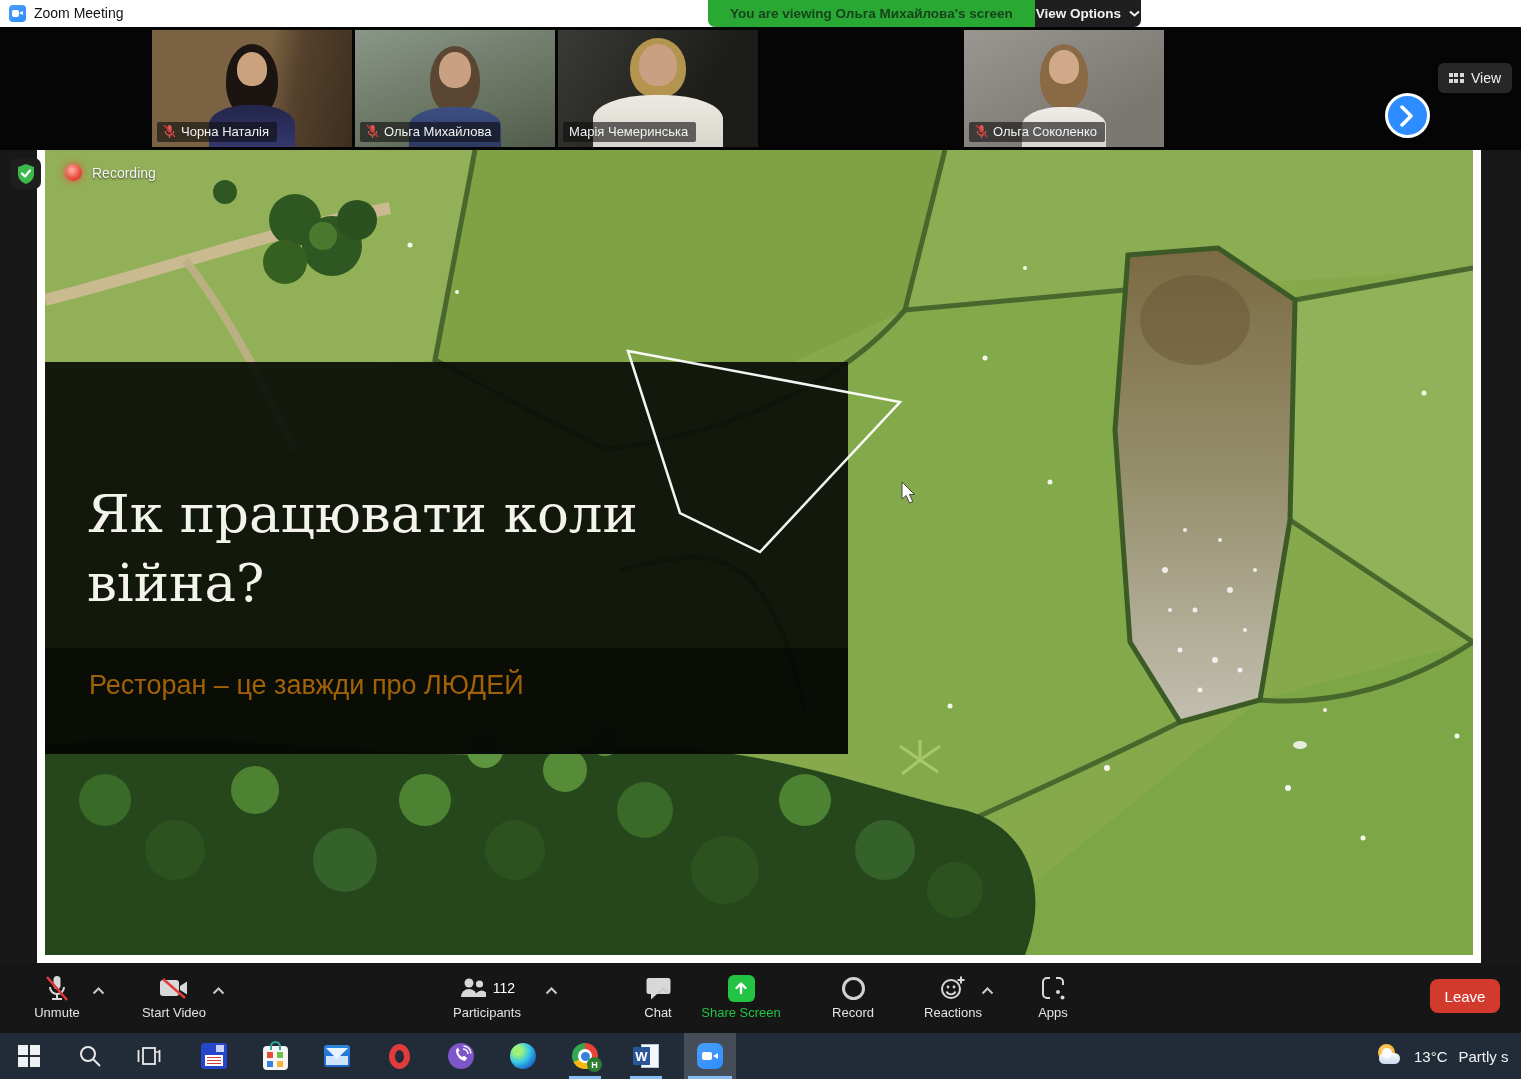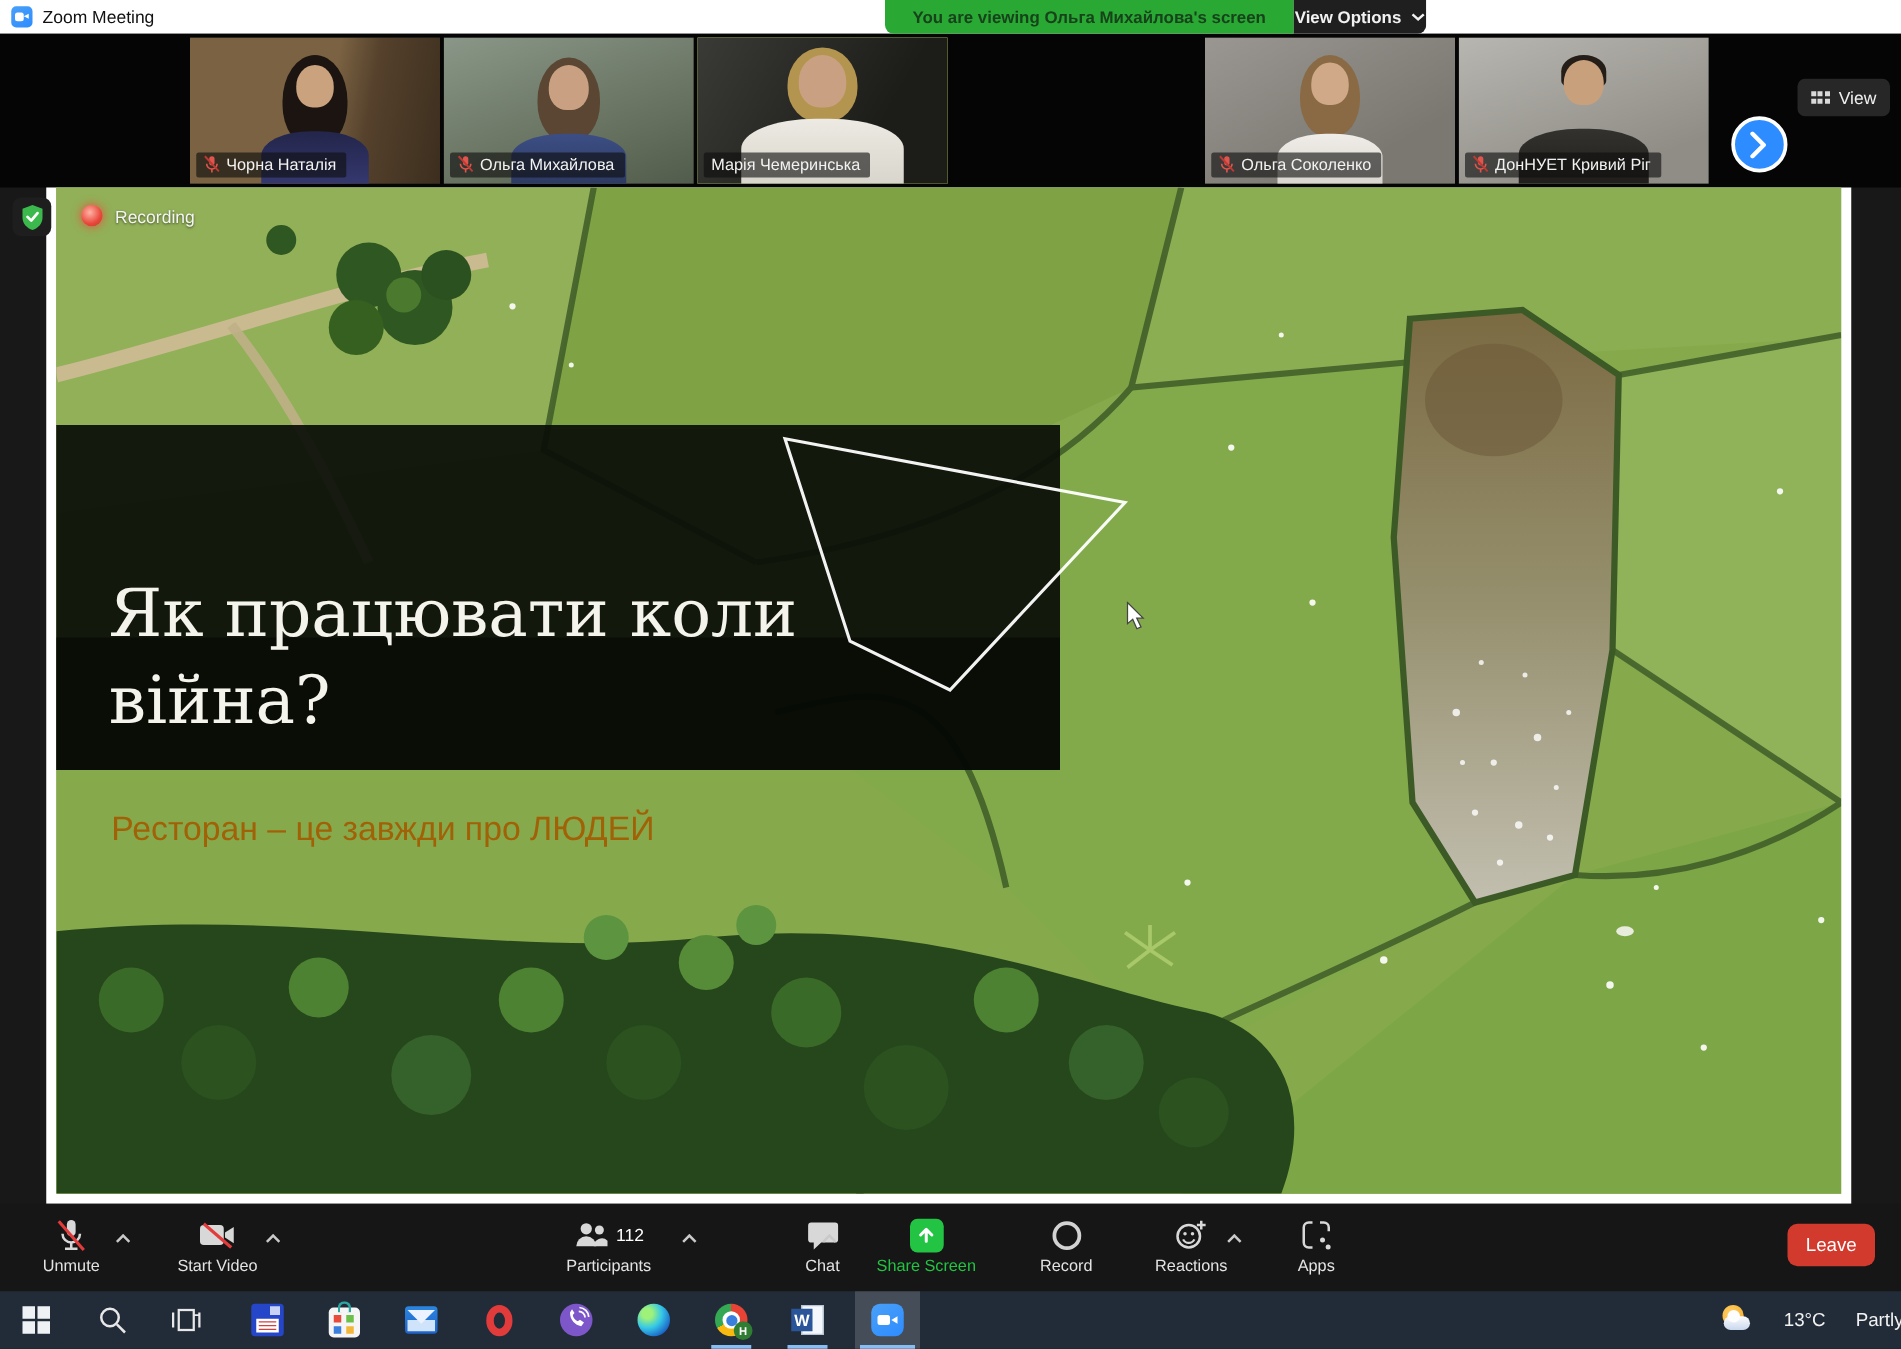--- a/index.html
+++ b/index.html
@@ -44,21 +44,21 @@
 
   .shield { position:absolute; left:10px; top:158px; width:31px; height:31px; background:#1e1e1e;
     border-radius:7px; display:flex; align-items:center; justify-content:center; z-index:40; }
 
   
   .shared { position:absolute; left:37px; top:150px; width:1444px; height:813px; background:#ffffff; padding:0 8px 8px 8px; }
   .mapbox { position:relative; width:1428px; height:805px; overflow:hidden; background:#86a94c; }
   .mapbox > svg { position:absolute; left:0; top:0; }
   .layer2 { z-index:5; pointer-events:none; }
 
-  .slideoverlay { position:absolute; left:-5px; top:190px; width:808px; height:276px;
+  .slideoverlay { position:absolute; left:-5px; top:212px; width:808px; height:392px;
     background:rgba(10,14,8,.93); z-index:3; }
   .slideoverlay .band { position:absolute; left:0; bottom:0; width:100%; height:106px; background:rgba(0,0,0,.45); }
   .slide-title { position:absolute; left:47px; top:118px; width:600px; color:#f4f3ec;
     font-family:"DejaVu Serif", serif; font-size:53px; line-height:1.3; }
   .slide-subtitle { position:absolute; left:49px; top:308px; color:#a16207; font-size:27px; }
 
   .recording { position:absolute; left:20px; top:14px; z-index:6; display:flex; align-items:center; gap:10px; }
   .recdot { width:17px; height:17px; border-radius:50%;
     background:radial-gradient(circle at 40% 35%, #ffb3a6, #e8473a 60%, #c7352c);
     box-shadow:0 0 6px 2px rgba(232,80,60,.55); }
@@ -76,21 +76,21 @@
   .recring { width:23px; height:23px; border-radius:50%; border:3.5px solid #d2d2d2; }
   .leavebtn { position:absolute; left:1430px; top:16px; width:70px; height:34px; background:#d23a2e; border:none;
     border-radius:8px; color:#fff; font-weight:normal; font-size:15px; font-family:"Liberation Sans",sans-serif; cursor:pointer; }
   .pcount { color:#ffffff; font-size:14px; }
 
   
   .taskbar { position:absolute; left:0; top:1033px; width:1521px; height:46px; background:#222c38; z-index:25; }
   .tkcell { position:absolute; top:0; width:44px; height:46px; display:flex; align-items:center; justify-content:center; cursor:pointer; }
   .tkcell.activeapp { background:rgba(255,255,255,.16); }
   .runbar { position:absolute; bottom:0; height:3px; background:#86bdf2; }
-  .weather { position:absolute; left:1376px; top:0; height:46px; display:flex; align-items:center; gap:24px;
+  .weather { position:absolute; left:1376px; top:0; height:46px; display:flex; align-items:center; gap:11px;
     color:#f2f2f2; font-size:15px; cursor:pointer; white-space:nowrap; overflow:hidden; width:145px; }
   .suncloud { position:relative; width:27px; height:24px; flex:0 0 auto; }
   .suncloud .sun { position:absolute; left:2px; top:0; width:17px; height:17px; border-radius:50%;
     background:radial-gradient(circle at 40% 40%, #ffd36b, #f5a623); }
   .suncloud .cloud { position:absolute; left:3px; top:9px; width:21px; height:11px; border-radius:8px;
     background:linear-gradient(#fdfdfd,#c9d8ee); }
   .suncloud .cloud:before { content:""; position:absolute; left:3px; top:-5px; width:10px; height:10px;
     border-radius:50%; background:#fdfdfd; }
 
   
@@ -205,35 +205,20 @@
         <svg class="micmuted" viewBox="0 0 14 16">
             <rect x="4.7" y="1" width="4.6" height="8" rx="2.3" fill="#e0564e"></rect>
             <path d="M2.5 7.5a4.5 4.5 0 0 0 9 0" fill="none" stroke="#e0564e" stroke-width="1.4"></path>
             <line x1="7" y1="12" x2="7" y2="15" stroke="#e0564e" stroke-width="1.4"></line>
             <line x1="1" y1="1" x2="13" y2="14" stroke="#c03a34" stroke-width="1.6"></line>
           </svg>
         <span>Ольга Соколенко</span>
       </div>
     </div>
 
-    <div class="thumb" style="left:1167px;">
-      <div class="pv-bg" style="background:linear-gradient(160deg,#b8b6b0,#8f8d86 80%);"></div>
-      <div class="p-hair" style="width:36px;height:26px;top:14px;background:#241d18;border-radius:50% 50% 20% 20%;"></div>
-      <div class="p-head" style="width:32px;height:36px;top:18px;background:#c8a07c;"></div>
-      <div class="p-body" style="width:104px;height:44px;background:linear-gradient(#34322e,#201e1b);"></div>
-      <div class="nametag">
-        <svg class="micmuted" viewBox="0 0 14 16">
-            <rect x="4.7" y="1" width="4.6" height="8" rx="2.3" fill="#e0564e"></rect>
-            <path d="M2.5 7.5a4.5 4.5 0 0 0 9 0" fill="none" stroke="#e0564e" stroke-width="1.4"></path>
-            <line x1="7" y1="12" x2="7" y2="15" stroke="#e0564e" stroke-width="1.4"></line>
-            <line x1="1" y1="1" x2="13" y2="14" stroke="#c03a34" stroke-width="1.6"></line>
-          </svg>
-        <span>ДонНУЕТ Кривий Ріг</span>
-      </div>
-    </div>
 
     <div class="nextbtn">
       <svg width="14" height="22">
           <polyline points="2,2 11,11 2,20" fill="none" stroke="#fff" stroke-width="3.5" stroke-linecap="round" stroke-linejoin="round"></polyline>
         </svg>
     </div>
     <div class="viewbtn">
       <span class="grid">
           <i></i>
           <i></i>

